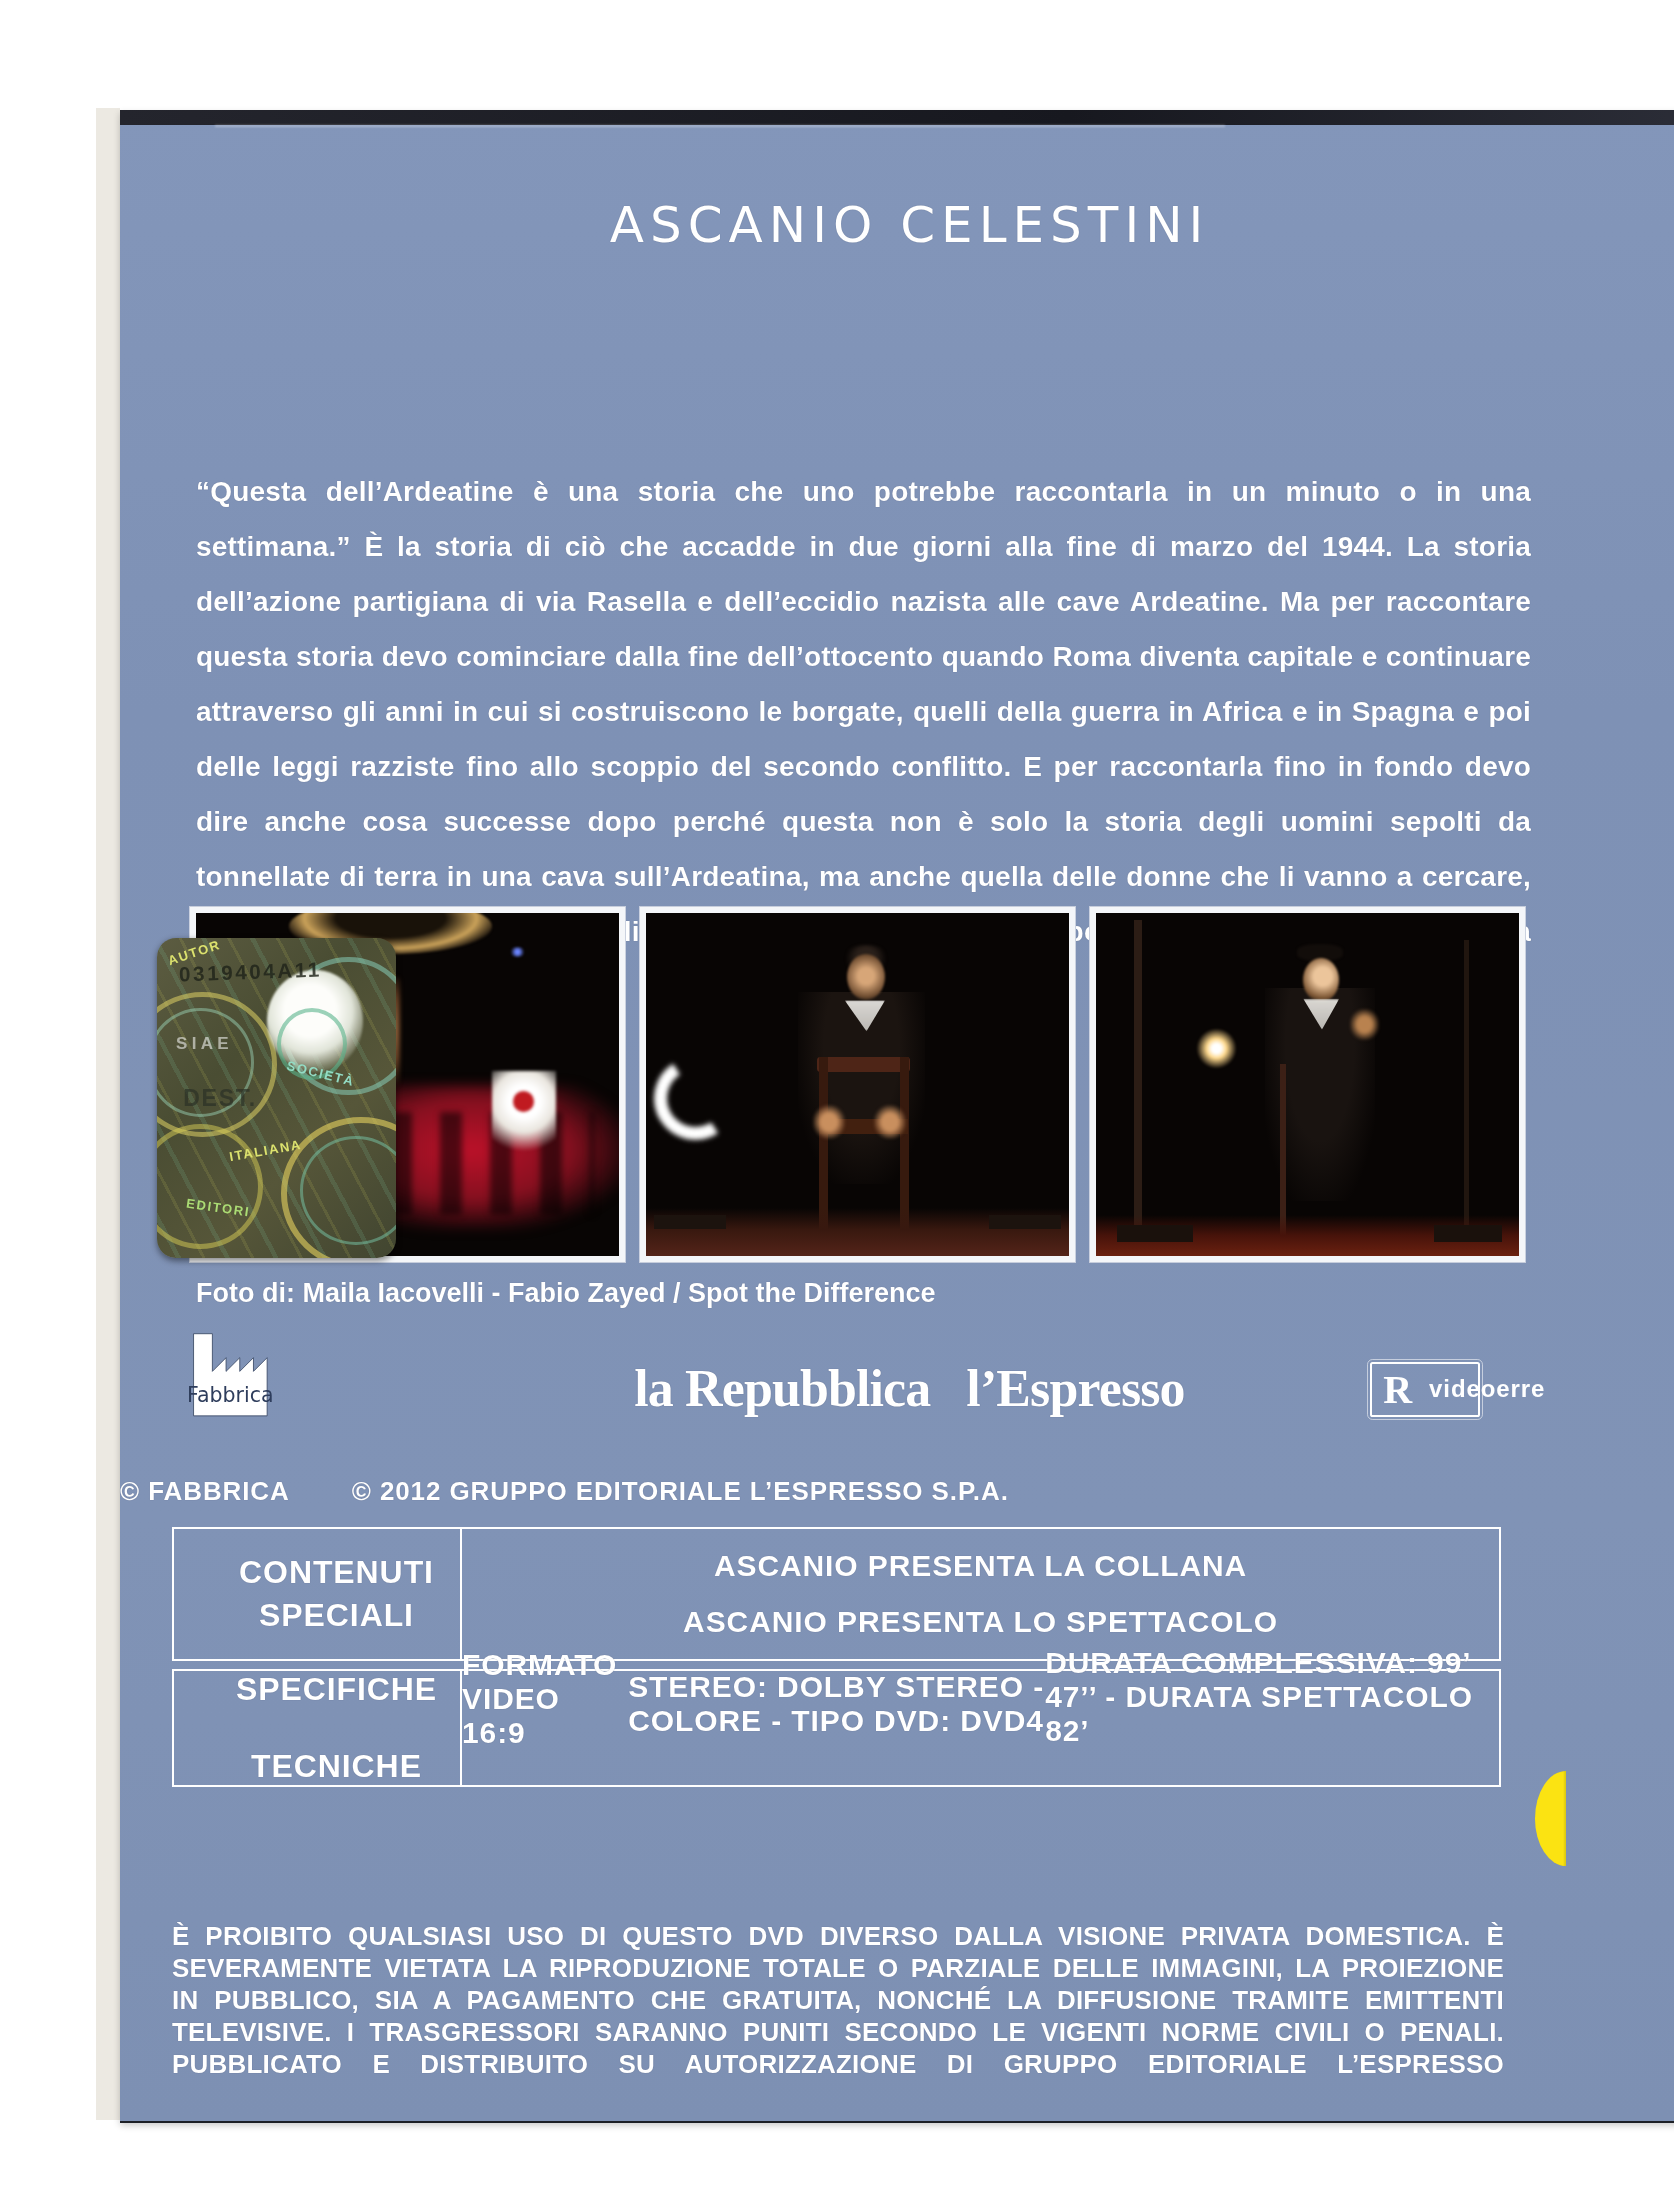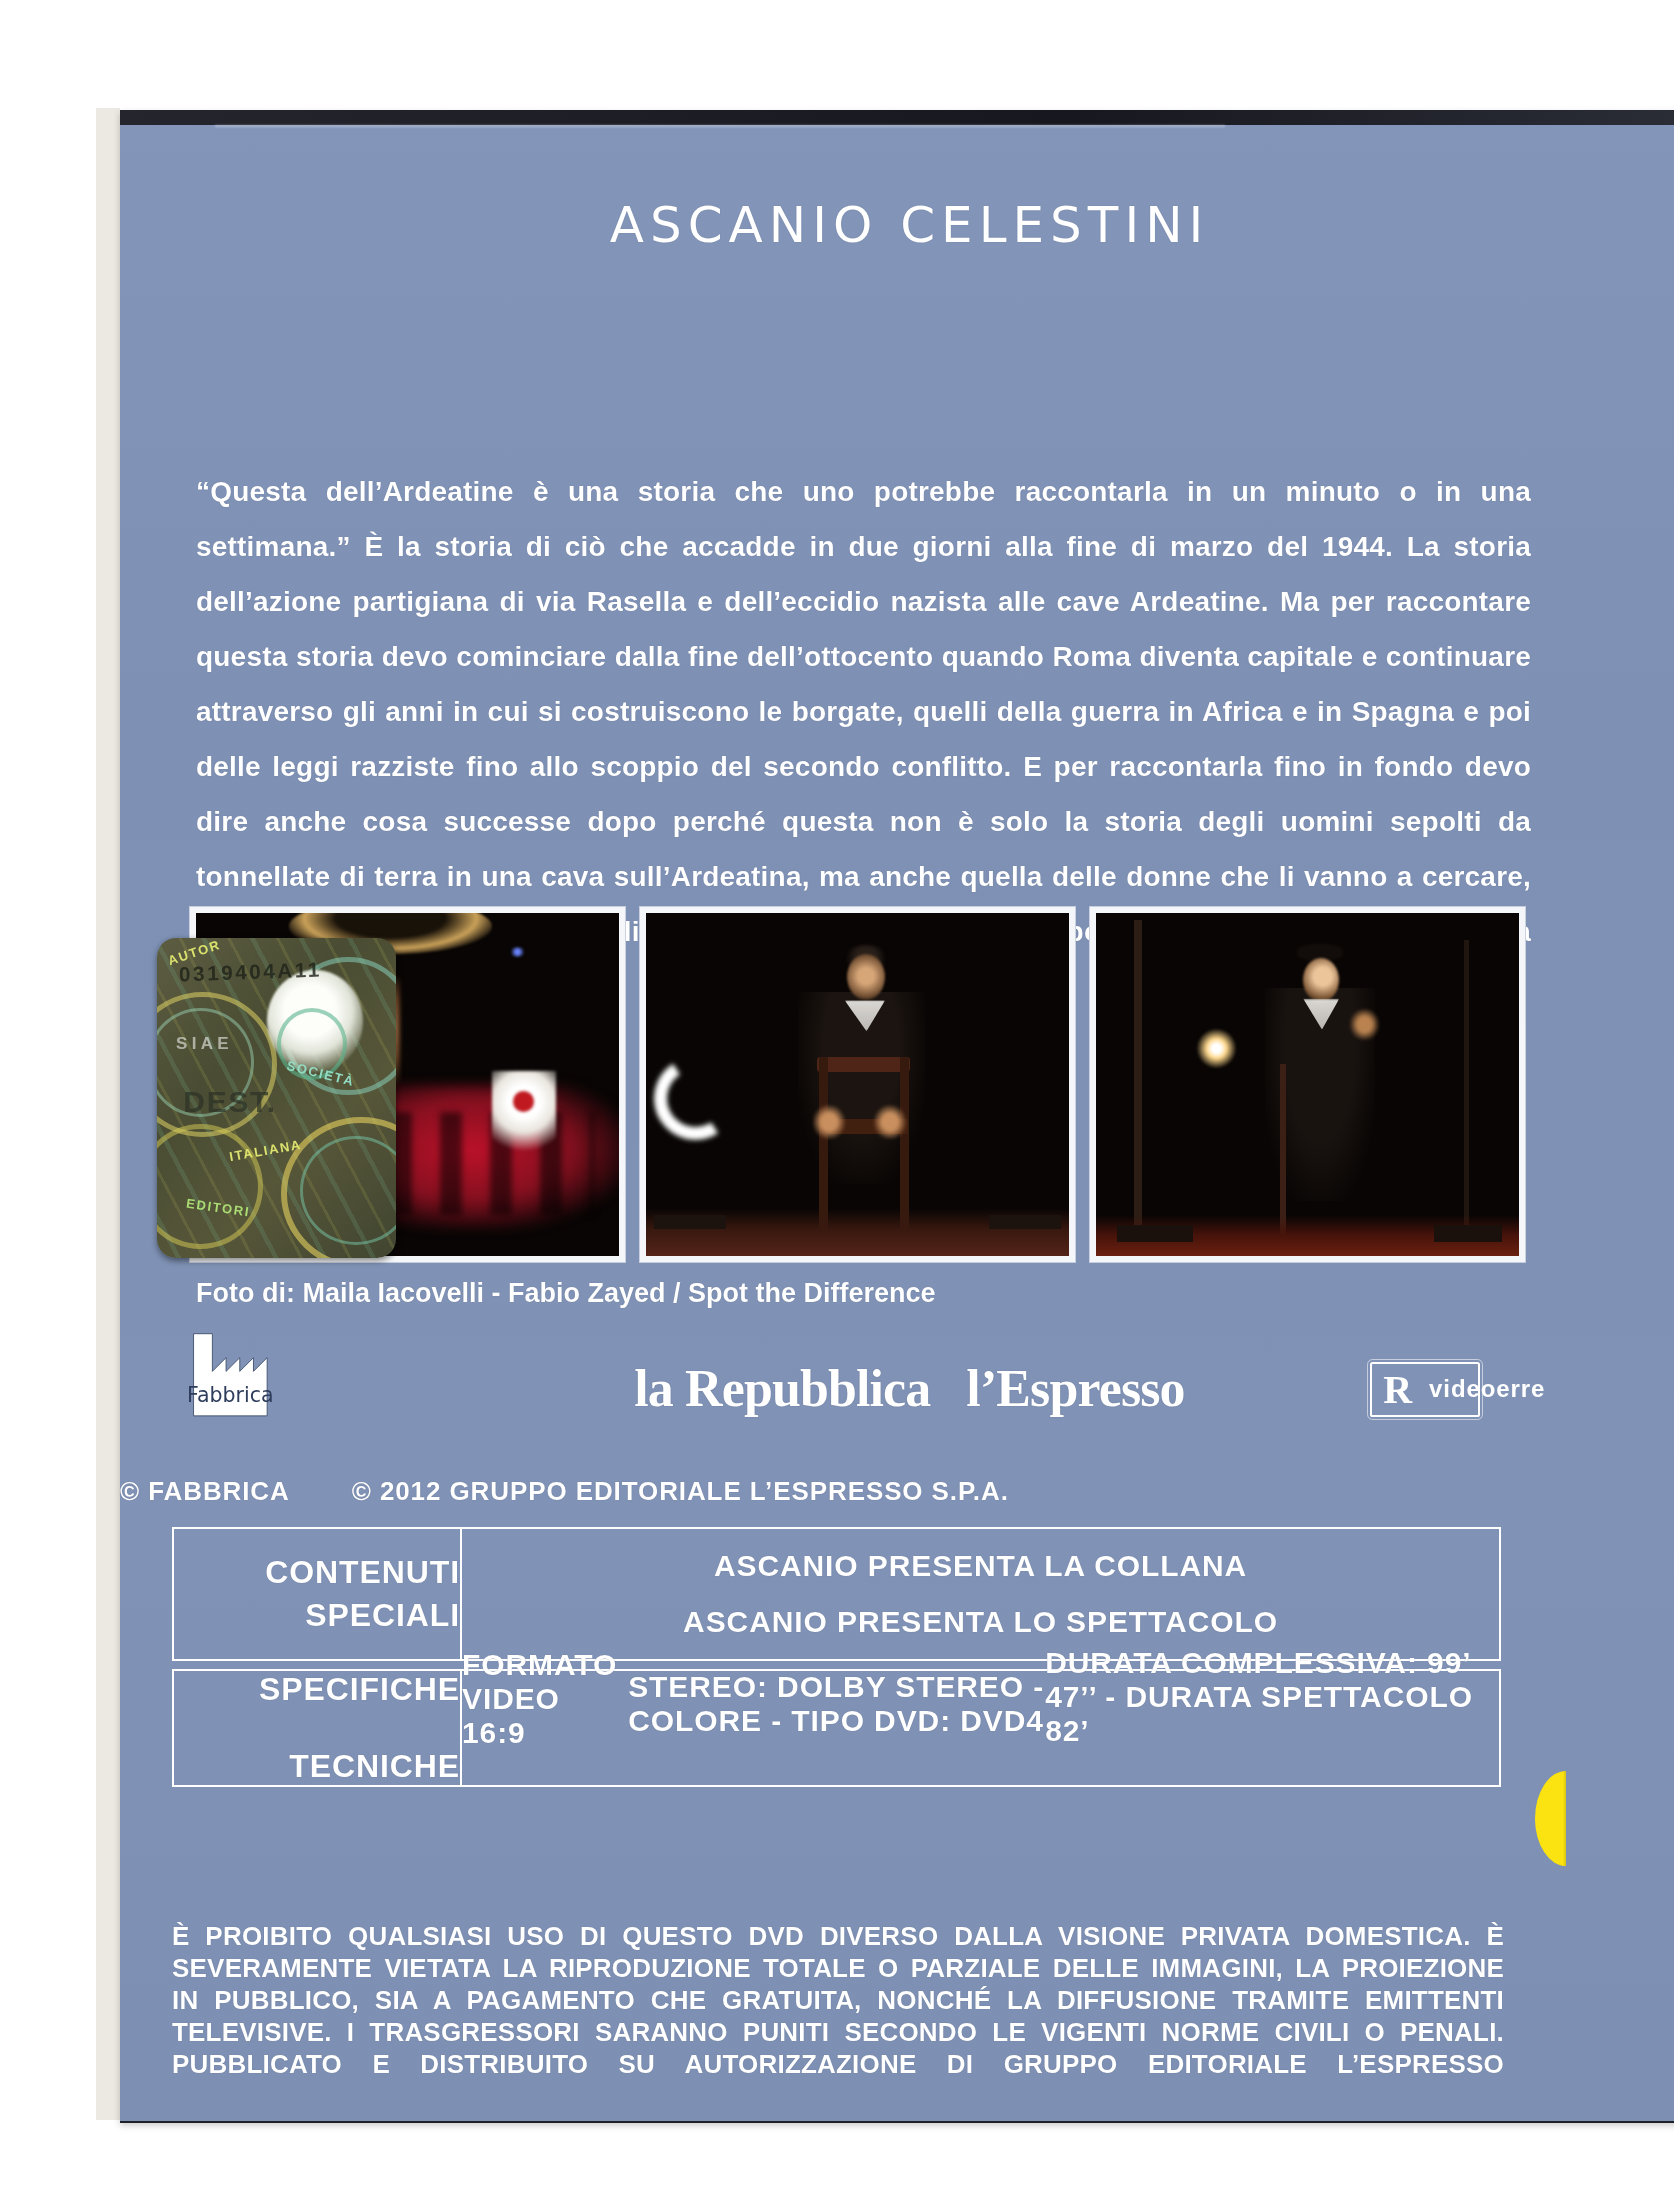--- a/index.html
+++ b/index.html
@@ -93,21 +93,21 @@
   .r1b{left:-4%;top:22%;width:42%;height:32%;border:3.4px solid rgba(160,220,190,.45);}
   .r2{left:52%;top:6%;width:52%;height:40%;border:5.2px solid rgba(140,215,195,.5);}
   .r3{left:-8%;top:58%;width:48%;height:36%;border:5.2px solid rgba(215,205,85,.5);}
   .r4{left:52%;top:56%;width:62%;height:44%;border:6px solid rgba(230,210,95,.6);}
   .r4b{left:60%;top:62%;width:44%;height:32%;border:3.4px solid rgba(120,200,170,.5);}
   .stk-emblem{position:absolute;left:46%;top:10%;width:40%;height:32%;border-radius:50%;filter:blur(0.9px);
            background:radial-gradient(circle at 45% 40%,#fdfdfa 32%,#e0e4d8 52%,rgba(205,212,190,.3) 72%,rgba(0,0,0,0) 84%);}
   .stk-emblem2{position:absolute;left:50%;top:22%;width:26%;height:20%;border-radius:50%;border:4.3px solid rgba(90,180,140,.6);}
   .stk-serial{position:absolute;left:22.4px;top:22.4px;color:#20241a;font-size:20.6px;font-weight:700;
            letter-spacing:2.6px;transform:rotate(-2deg);opacity:.82;}
-  .stk-dest{position:absolute;left:11%;top:46%;color:#2b3126;font-size:30px;font-weight:700;letter-spacing:1.7px;opacity:.7;}
+  .stk-dest{position:absolute;left:11%;top:46%;color:#2b3126;font-size:23px;font-weight:700;letter-spacing:1.7px;opacity:.7;}
   .stk-frag{position:absolute;font-weight:700;font-size:13px;letter-spacing:1.7px;}
   .f0{left:10.3px;top:6.9px;transform:rotate(-18deg);color:#dce26e;}
   .f1{left:54%;top:40%;transform:rotate(14deg);color:#93dcc4;}
   .f2{left:30%;top:64%;transform:rotate(-10deg);color:#dce26e;}
   .f3{left:12%;top:82%;transform:rotate(8deg);color:#abdc74;}
   .f4{left:8%;top:30%;color:rgba(255,255,255,.55);font-size:17px;letter-spacing:4.3px;}
   
   .credit{position:absolute;left:76px;top:1168px;color:#fff;font-size:27px;font-weight:700;
           text-shadow:0 0 0.9px rgba(35,45,75,.45);}
   .fabbrica{position:absolute;left:65px;top:1222px;width:89px;height:89px;}
@@ -120,21 +120,21 @@
   .ve-red{width:7.7px;height:74%;background:linear-gradient(#d04428,#f5921e);filter:blur(1.7px);margin-right:4.3px;}
   .ve-R{font-family:"Liberation Serif",serif;font-weight:700;font-size:40px;line-height:1;}
   .ve-col{display:flex;line-height:.95;font-size:24px;font-weight:700;margin-left:17px;letter-spacing:0.9px;}
   .copyright{position:absolute;left:0;top:1366px;width:100%;display:flex;justify-content:flex-start;gap:62px;
              color:#fff;font-size:26px;font-weight:700;letter-spacing:0.9px;text-shadow:0 0 0.9px rgba(35,45,75,.45);}
   
   .spec-table{position:absolute;left:52px;top:1417px;width:1329px;color:#fff;}
   .t-row{display:grid;grid-template-columns:288px 1fr;border:2.6px solid #fff;box-sizing:border-box;}
   .t-row1{height:134px;}
   .t-gap{height:7.7px;}
-  .t-label{border-right:2.6px solid #fff;display:flex;flex-direction:column;align-items:flex-end;
+  .t-label{border-right:2.6px solid #fff;display:flex;flex-direction:column;align-items:center;
            justify-content:center;font-weight:700;font-size:32px;letter-spacing:0.9px;gap:6.9px;
            text-shadow:0 0 0.9px rgba(35,45,75,.45);padding-left:39px;}
   .t-label.spec{gap:40px;}
   .t-value1{display:flex;flex-direction:column;align-items:center;justify-content:center;gap:22.4px;
             font-weight:700;font-size:30px;letter-spacing:0.9px;text-shadow:0 0 0.9px rgba(35,45,75,.45);}
   .t-stack{display:flex;flex-direction:row;justify-content:center;}
   .t-cell{display:flex;align-items:center;justify-content:center;font-weight:700;font-size:30px;
           letter-spacing:0.9px;text-shadow:0 0 0.9px rgba(35,45,75,.45);}
   .c1{height:57px;} .c2{height:67px;} .c3{height:53px;}
   .t-inner-gap{height:7.7px;border-top:2.6px solid #fff;border-bottom:2.6px solid #fff;box-sizing:content-box;}

